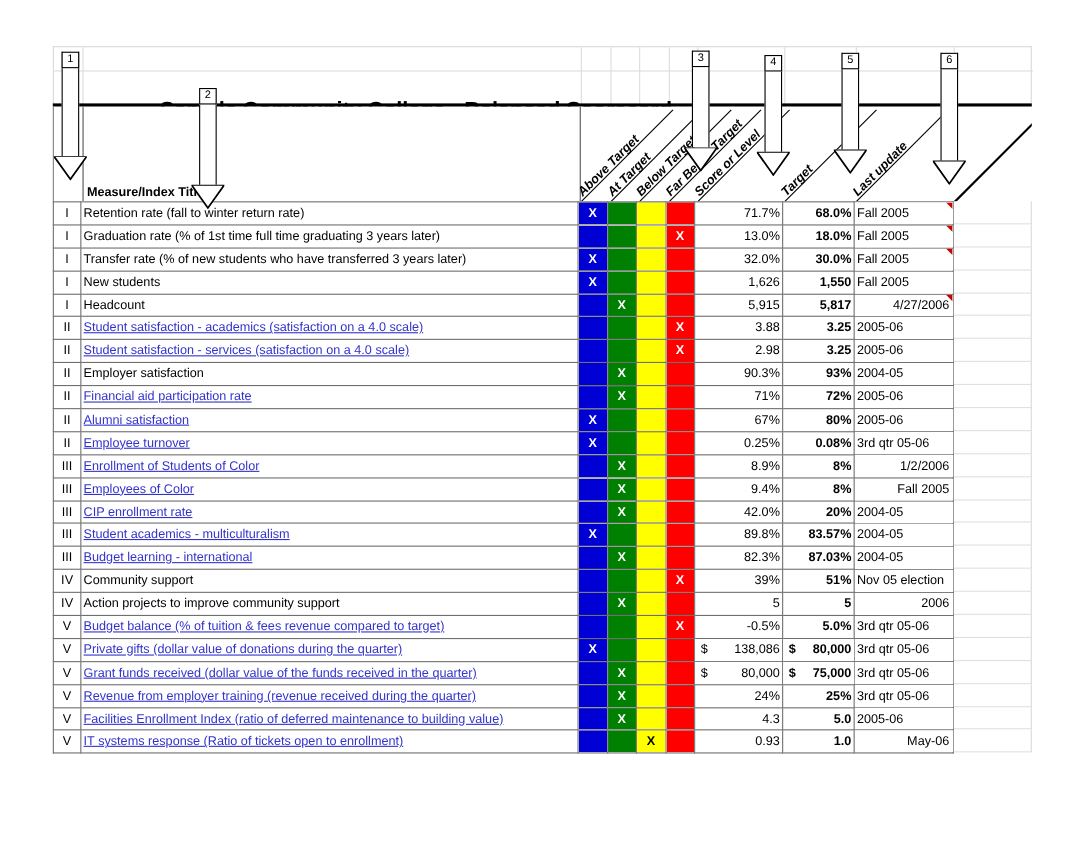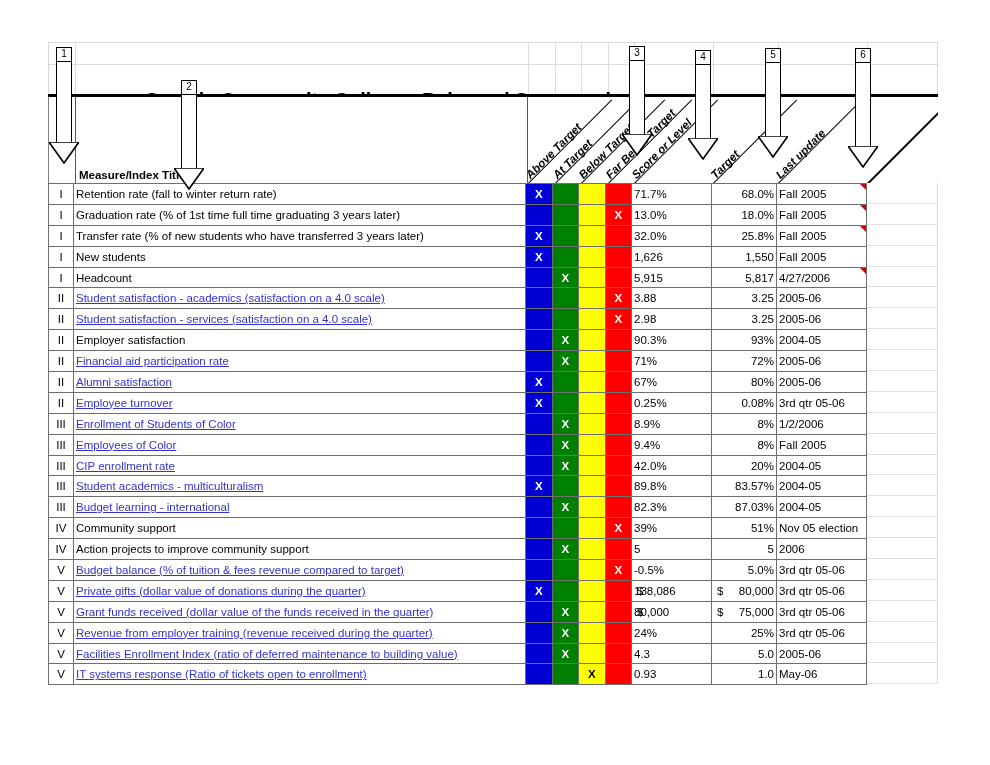--- a/index.html
+++ b/index.html
@@ -74,24 +74,24 @@
   td.goal{width:25px;text-align:center;border-left:1px solid #333;}
   td.measure{width:452px;text-align:left;padding-left:4px;border-right:1px solid #333;margin-left:32px;}
   td.measure.link{color:#3333cc;text-decoration:underline;}
   td.sw{width:26.5px;padding:0;text-align:center;font-weight:bold;
         border-left:1px solid #000;border-right:1px solid #000;
         border-top:1px solid #000;border-bottom:1px solid #000;}
   td.sw.blue{background:#0000d4;color:#fff;}
   td.sw.green{background:#008000;color:#fff;}
   td.sw.yellow{background:#ffff00;color:#000;}
   td.sw.red{background:#ff0000;color:#fff;}
-  td.score{width:80px;text-align:left;padding-right:4px;}
-  td.target{width:65px;text-align:right;padding-right:4px;}
+  td.score{width:80px;text-align:right;padding-right:4px;}
+  td.target{width:65px;text-align:right;padding-right:4px;font-weight:bold;}
   td.updated{width:90px;text-align:left;padding-left:3px;border-right:2px solid #000;position:relative;}
-  td.updated.right{padding-right:3px;}
+  td.updated.right{text-align:right;padding-right:3px;}
   td.updated .cmt{
     position:absolute;right:0;top:0;width:0;height:0;
     border-top:6px solid #cc0000;border-left:6px solid transparent;
   }
   td.money{position:relative;}
   td.money .dol{position:absolute;left:5px;}
 
   
   .tail{position:absolute;left:818px;top:141px;width:72px;height:502px;}
   .tail .trow{height:20.9px;border-bottom:1px solid #e0e0e0;border-right:1px solid #d9d9d9;box-sizing:border-box;}
@@ -214,21 +214,21 @@
           <td class="updated"><span>Fall 2005</span><span class="cmt"></span></td>
         </tr>
         <tr>
           <td class="goal">I</td>
           <td class="measure">Transfer rate (% of new students who have transferred 3 years later)</td>
           <td class="sw blue">X</td>
           <td class="sw green"></td>
           <td class="sw yellow"></td>
           <td class="sw red"></td>
           <td class="score">32.0%</td>
-          <td class="target">25.8%</td>
+          <td class="target">30.0%</td>
           <td class="updated"><span>Fall 2005</span><span class="cmt"></span></td>
         </tr>
         <tr>
           <td class="goal">I</td>
           <td class="measure">New students</td>
           <td class="sw blue">X</td>
           <td class="sw green"></td>
           <td class="sw yellow"></td>
           <td class="sw red"></td>
           <td class="score">1,626</td>

